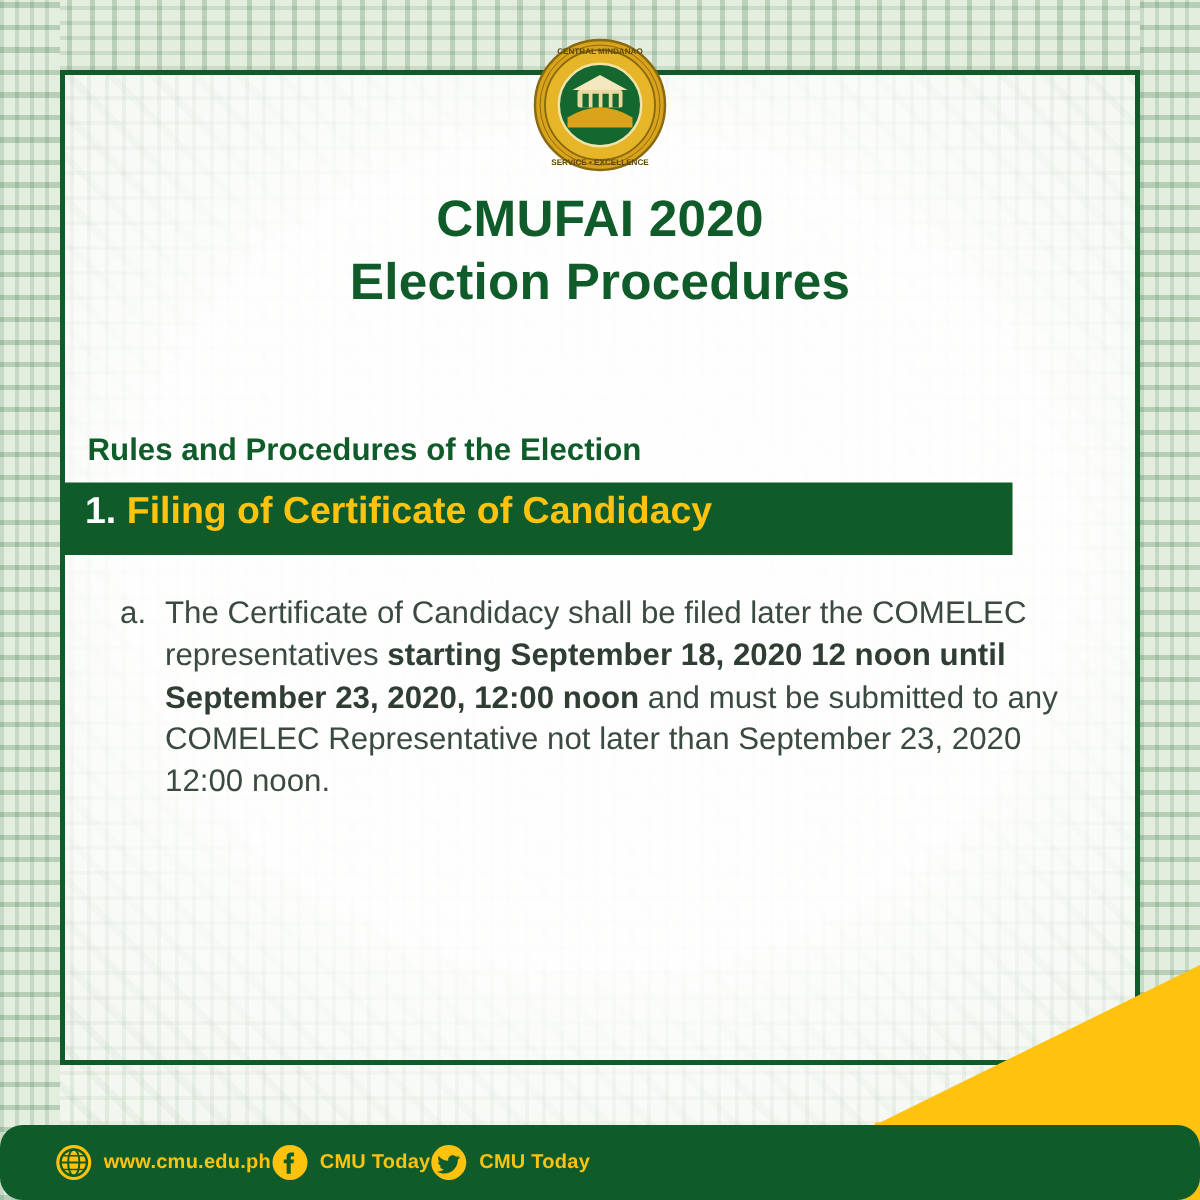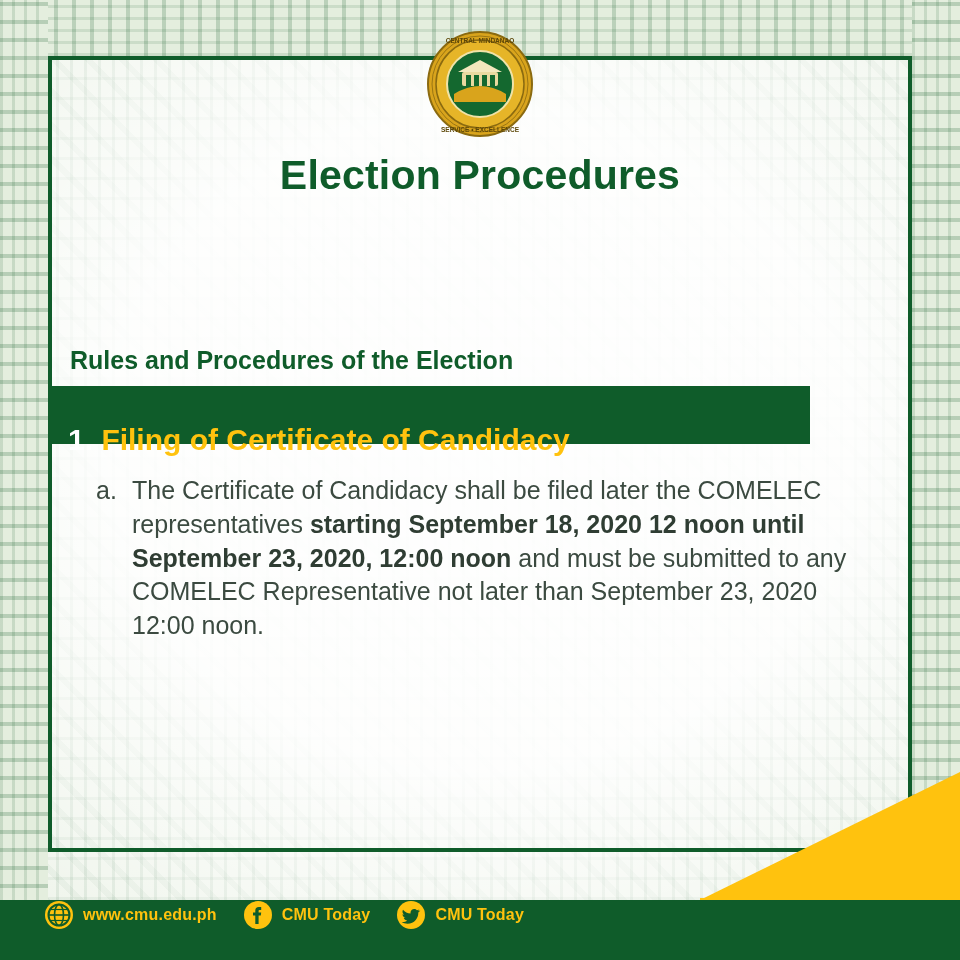--- a/index.html
+++ b/index.html
@@ -109,21 +109,20 @@
   }
   .band-text {
     position: absolute;
     left: 68px;
     top: 392px;
     font-size: 30px;
     font-weight: bold;
     color: #ffc20e;
     z-index: 5;
     white-space: nowrap;
-    margin-top: 31px;
   }
   .band-text .num { color: #ffffff; }
 
   
   .body-block {
     position: absolute;
     left: 96px;
     top: 474px;
     width: 790px;
     z-index: 4;
@@ -162,24 +161,24 @@
   }
 
   
   .footer {
     position: absolute;
     left: 0; right: 0;
     bottom: 0;
     height: 60px;
     background: #0f5c2a;
     display: flex;
-    align-items: flex-start;
+    align-items: center;
     padding-left: 44px;
-    gap: 26px;
     z-index: 6;
+    border-radius: 18px;
   }
   .footer-item {
     display: flex;
     align-items: center;
     gap: 9px;
   }
   .footer-label {
     color: #ffc20e;
     font-size: 16px;
     font-weight: bold;
@@ -249,20 +248,21 @@
       <rect x="66" y="47" width="5" height="11" fill="#14682f"></rect>
       <circle cx="56" cy="56" r="48" fill="none" stroke="#8a6a10" stroke-width="0.8"></circle>
       <g fill="#5d4708" font-family="'Liberation Sans',sans-serif" font-size="6.5" font-weight="bold">
         <text x="56" y="15" text-anchor="middle">CENTRAL MINDANAO</text>
         <text x="56" y="104" text-anchor="middle">SERVICE • EXCELLENCE</text>
       </g>
     </svg>
   </div>
 
   <div class="title-block">
+    <div class="title-line">CMUFAI 2020</div>
     <div class="title-line">Election Procedures</div>
   </div>
 
   <div class="subtitle">Rules and Procedures of the Election</div>
 
   <div class="band"></div>
   <div class="band-text">
     <span class="num">1.</span>
     <span>Filing of Certificate of Candidacy</span>
   </div>

